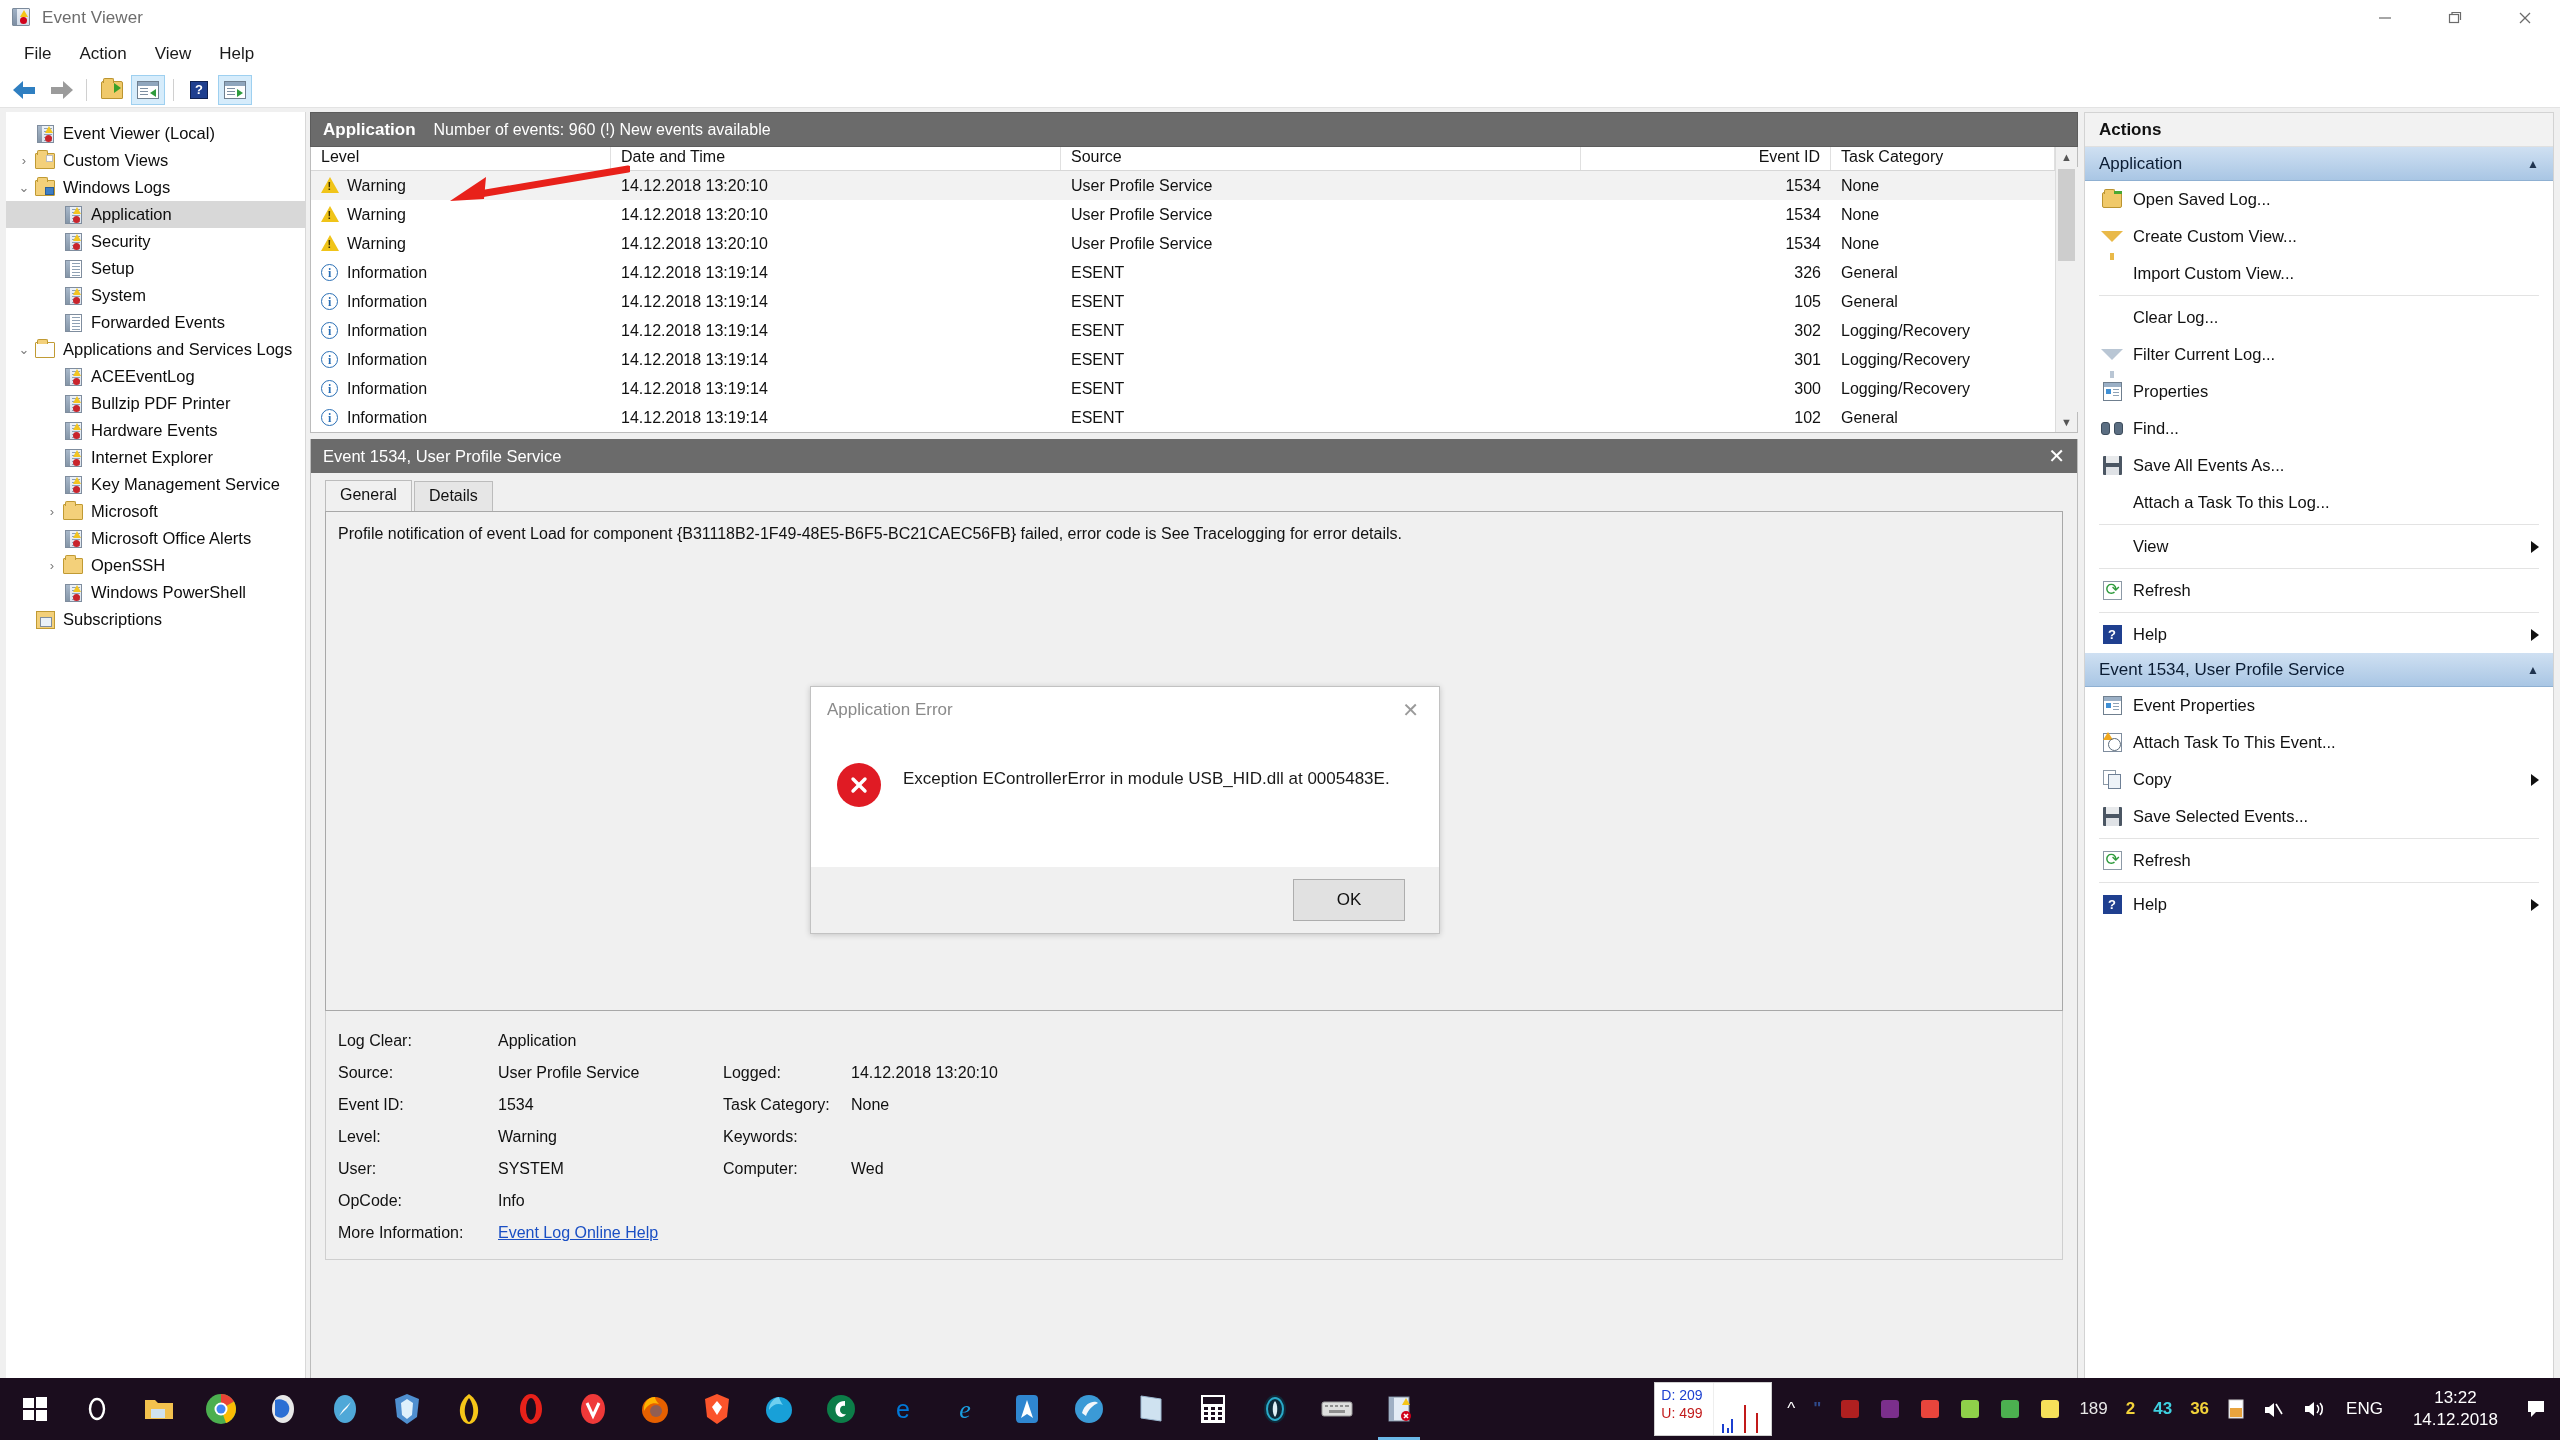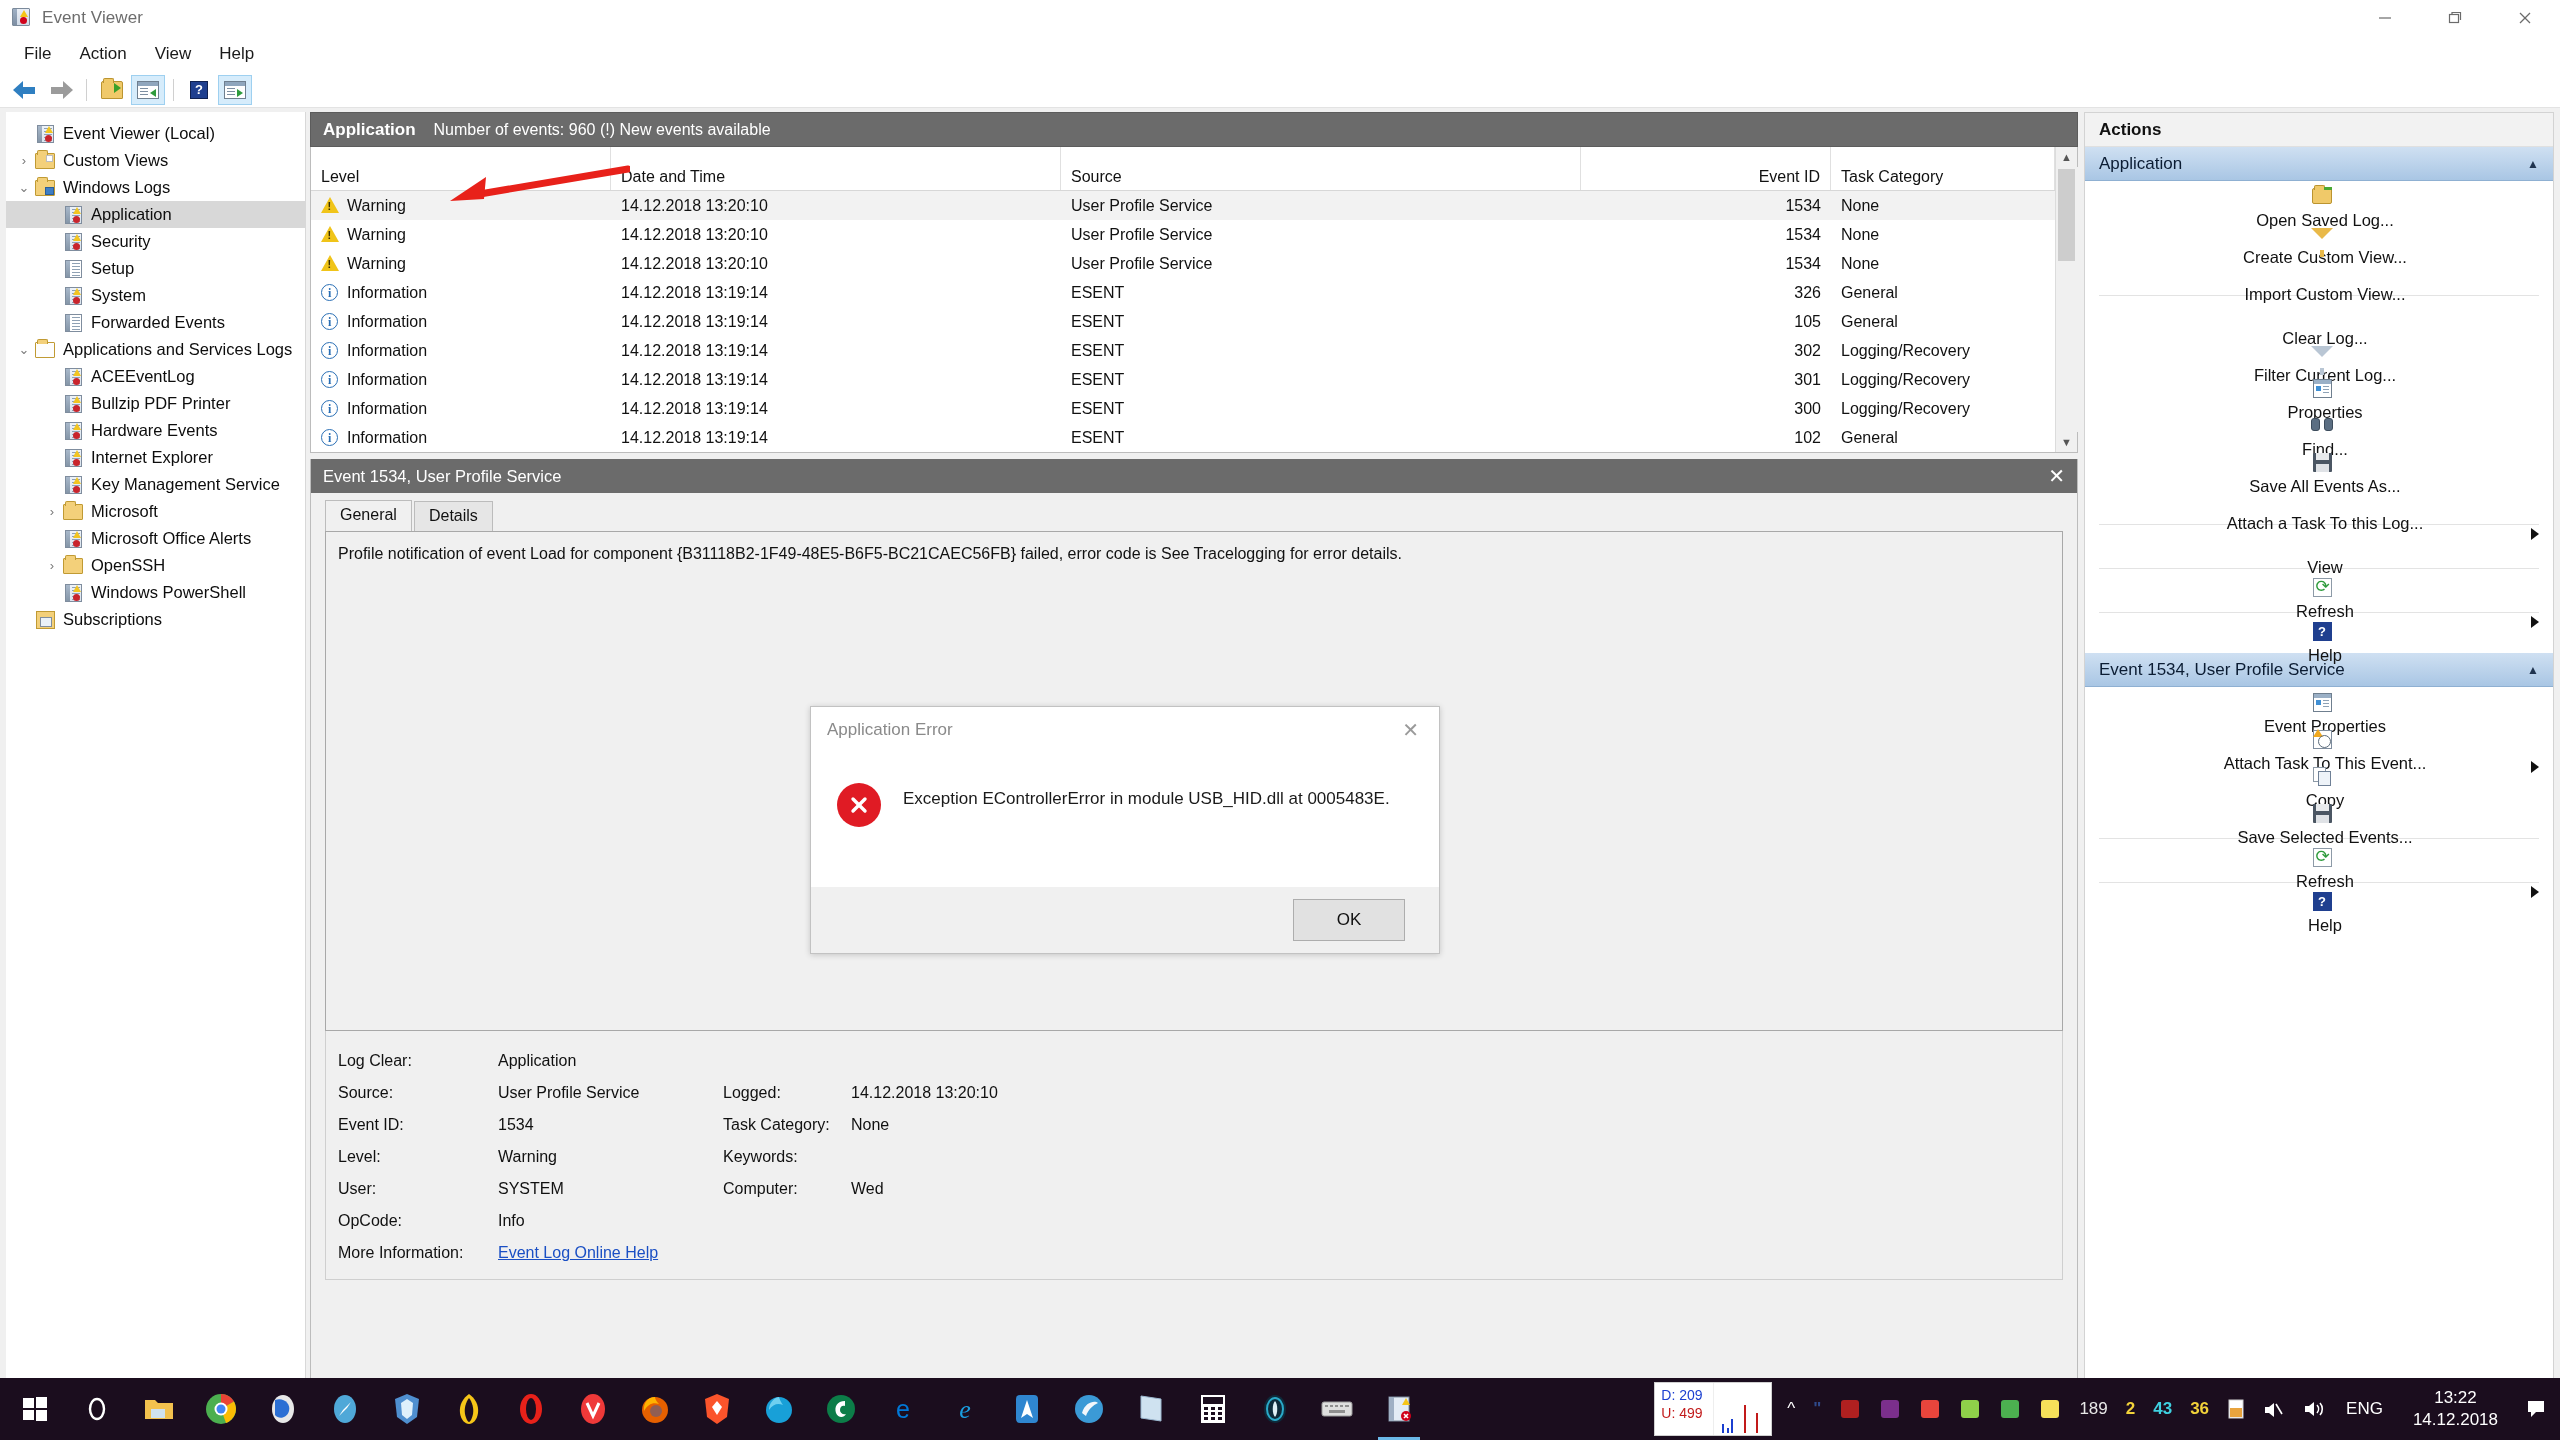--- a/index.html
+++ b/index.html
@@ -152,21 +152,21 @@
   .listheaderbar {
     height: 35px; background: #6b6b6b; color: #ffffff;
     display: flex; align-items: center; padding-left: 12px; gap: 18px;
     border: 1px solid #5c5c5c;
   }
   .lhb-title { font-size: 17px; font-weight: bold; }
   .lhb-sub { font-size: 16px; font-weight: normal; }
 
   .gridwrap { border: 1px solid #bcbcbc; border-top: none; background: #fff; position: relative; display:flex; }
   .grid { flex: 1 1 auto; min-width: 0; }
-  .ghead { display: flex; height: 44px; background: #ffffff; border-bottom: 1px solid #d7d7d7; }
+  .ghead { display: flex; height: 24px; background: #ffffff; border-bottom: 1px solid #d7d7d7; }
   .gh {
     font-size: 16px; color: #111; display: flex; align-items: flex-end; padding: 0 10px 4px 10px;
     border-right: 1px solid #e0e0e0; white-space: nowrap; overflow: hidden;
   }
   .gh.num { justify-content: flex-end; }
   .grow { display: flex; height: 29px; align-items: center; font-size: 16px; color: #111; }
   .grow.sel { background: #f2f2f2; }
   .gc { padding: 0 10px; white-space: nowrap; overflow: hidden; display: flex; align-items: center; }
   .gc.num { justify-content: flex-end; }
   .c-level { width: 300px; flex: 0 0 300px; }
@@ -268,21 +268,21 @@
   }
   .actions-title { height: 34px; flex:0 0 34px; display: flex; align-items: center; padding-left: 14px;
                    font-size: 17px; font-weight: bold; color: #111; background: #f2f2f2; border-bottom: 1px solid #e0e0e0; }
   .agroup-head {
     height: 34px; display: flex; align-items: center; justify-content: space-between;
     padding: 0 14px 0 14px; font-size: 17px; color: #0b1c33;
     background: linear-gradient(180deg,#cfe0f2 0%, #a9c6e4 100%);
     border-bottom: 1px solid #8fb0d2;
   }
   .agroup-head .caret { font-size: 12px; color: #20344f; }
-  .aitem { height: 37px; display: flex; align-items: center; padding-left: 12px; font-size: 16.5px; color: #111; position: relative; flex-direction: column; }
+  .aitem { height: 37px; display: flex; align-items: center; padding-left: 12px; font-size: 16.5px; color: #111; position: relative; }
   .aicon { width: 30px; flex: 0 0 30px; display: flex; align-items: center; justify-content: center; margin-right: 6px; }
   .asub { position: absolute; right: 14px; width: 0;height:0;border-top:6px solid transparent;border-bottom:6px solid transparent;border-left:8px solid #111;}
   .asep { height: 1px; background: #e3e3e3; margin: 3px 14px; }
 
   .mi-folder{width:20px;height:16px;background:#f0c969;border:1px solid #bb9430;border-radius:2px;position:relative;}
   .mi-folder:before{content:"";position:absolute;left:1px;top:-4px;width:9px;height:4px;background:#f0c969;border:1px solid #bb9430;border-bottom:none;border-radius:2px 2px 0 0;}
   .mi-folder .gl{position:absolute;right:-1px;top:-2px;width:8px;height:3px;background:#4aa832;}
   .mi-funnel{width:0;height:0;border-left:11px solid transparent;border-right:11px solid transparent;border-top:11px solid #b9c6d4;position:relative;}
   .mi-funnel:after{content:"";position:absolute;left:-2px;top:11px;width:4px;height:7px;background:#b9c6d4;}
   .mi-funnel.y{border-top-color:#e9b949;}

